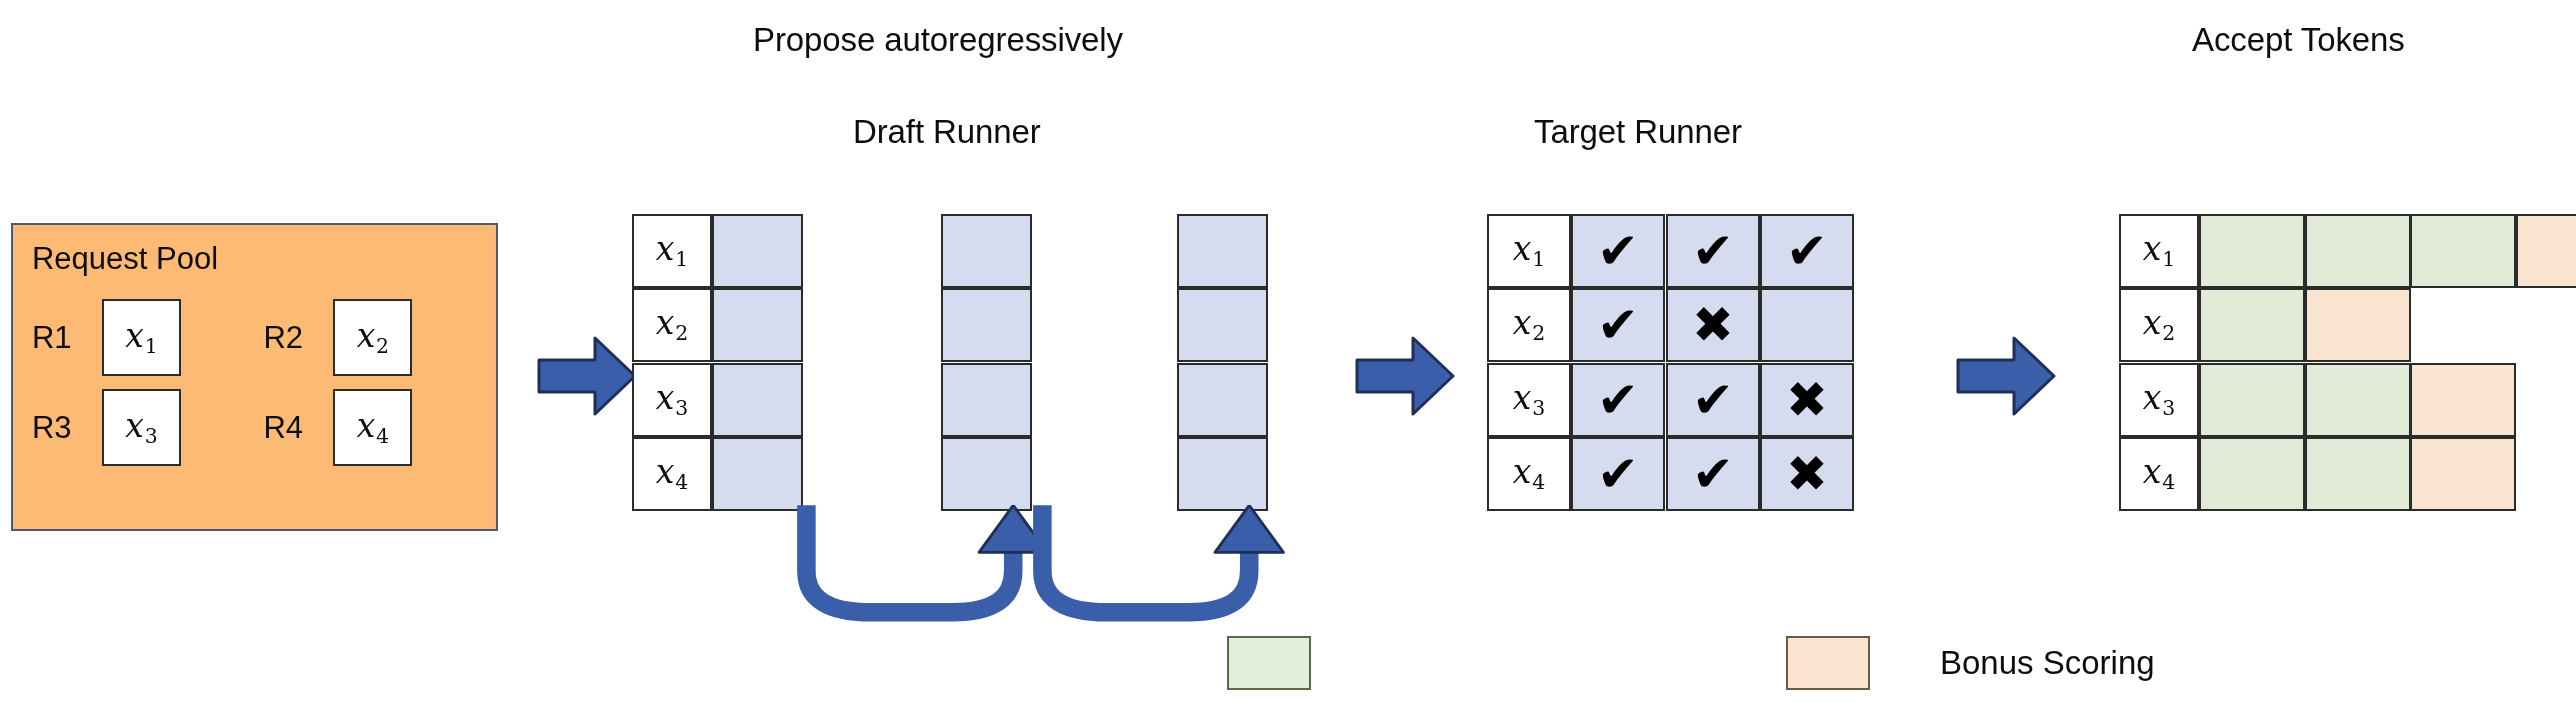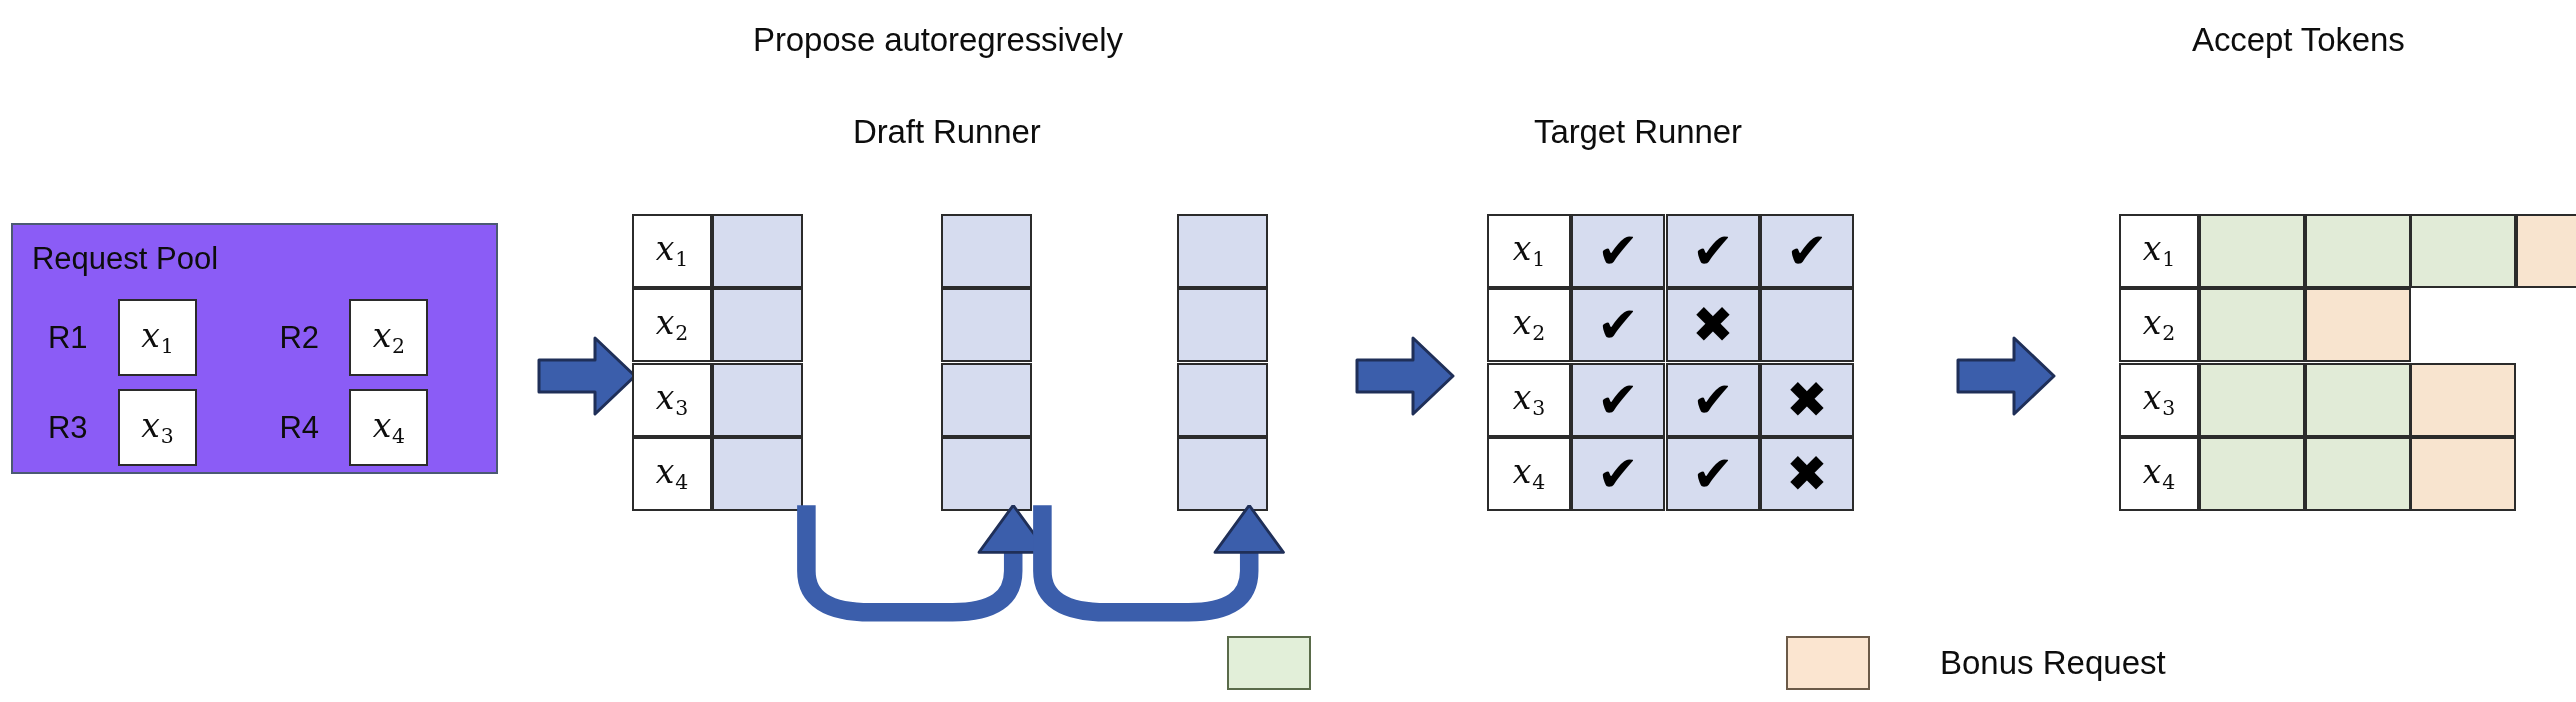--- a/index.html
+++ b/index.html
@@ -27,38 +27,37 @@
     color:#0d0d0d;
     white-space:nowrap;
     font-weight:400;
     letter-spacing:-0.1px;
   }
 
   
   #request-pool{
     position:absolute;
     left:11.4px; top:211px;
-    width:487px; height:251px;
+    width:487px; height:308px;
     border:2.1px solid #4b5a73;
-    background:#8b5cf6;
+    background:#fdba74;
     box-sizing:border-box;
   }
   #request-pool .pool-label{
     position:absolute;
     left:18.6px; top:15.7px;
     font-size:31px;
     color:#0d0d0d;
     white-space:nowrap;
   }
   .req-row{position:absolute;display:flex;align-items:center;}
   .req-tag{
     font-size:31px;color:#0d0d0d;
     width:70px;
     white-space:nowrap;
-    margin-left:16px;
   }
   .req-box{
     width:79px;height:77px;
     border:2.1px solid #2b2b2b;
     box-sizing:border-box;
     background:#ffffff;
     display:flex;align-items:center;justify-content:center;
   }
 
   
@@ -303,18 +302,18 @@
       <div class="cell accepted" style="left: 2305px; top: 425px; width: 106px; height: 74px;"></div>
       <div class="cell bonus" style="left: 2410px; top: 425px; width: 106px; height: 74px;"></div>
     </div>
 
   <div id="legend">
     <div class="legend-item" style="left:1227px;top:11.4px;">
       <span class="legend-swatch accepted"></span>
     </div>
     <div class="legend-item" style="left:1786px;top:11.4px;">
       <span class="legend-swatch bonus"></span>
-      <span class="legend-text">Bonus Request</span>
+      <span class="legend-text">Bonus Scoring</span>
     </div>
   </div>
 
 </div>
 
 
 </body></html>

